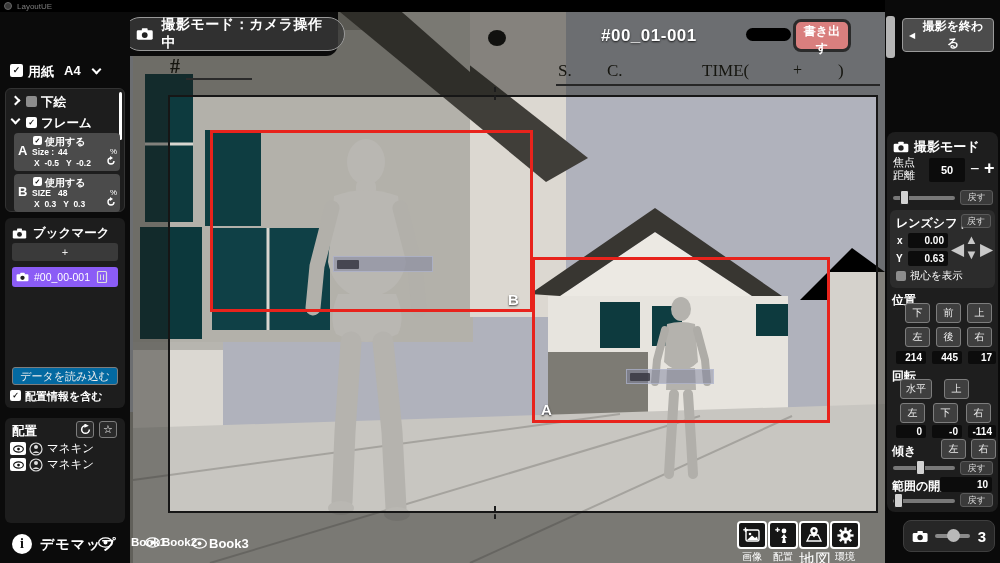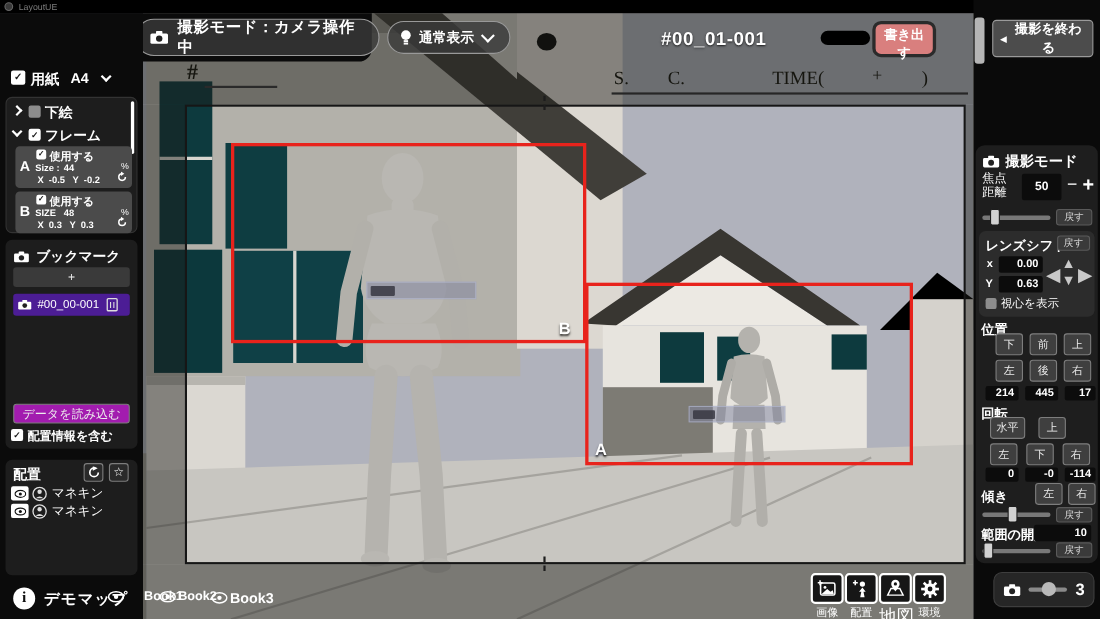--- a/index.html
+++ b/index.html
@@ -148,29 +148,20 @@
     <div style="height:3px;background:#fff;border-radius:2px;margin-top:5px;"></div>
   </div>
   <div class="a pill" style="left:123px;top:17px;width:222px;height:34px;padding:13px 12px;">
     <svg width="18" height="14" viewBox="0 0 24 18">
       <rect x="1" y="4" width="22" height="13" rx="2" fill="#fff"></rect>
         <rect x="8" y="1" width="8" height="5" rx="1" fill="#fff"></rect>
       <circle cx="12" cy="10.5" r="4" fill="#222"></circle>
     </svg>
     <span class="txt b" style="font-size:14px;margin-left:8px;letter-spacing:.5px;">撮影モード：カメラ操作中</span>
   </div>
-  <div class="a pill" style="left:352px;top:19px;width:112px;height:30px;padding:0 10px;border-radius:15px;">
-    <svg width="12" height="15" viewBox="0 0 12 15">
-      <circle cx="6" cy="5" r="4.4" fill="#fff"></circle>
-        <rect x="4" y="9.5" width="4" height="2" fill="#fff"></rect>
-        <rect x="4" y="12" width="4" height="1.5" fill="#fff"></rect>
-    </svg>
-    <span class="txt b" style="font-size:12.5px;margin-left:6px;">通常表示</span>
-    <span class="chev" style="margin-left:8px;margin-top:-3px;"></span>
-  </div>
 
   <span class="a txt b shadow" style="left:601px;top:26px;font-size:17px;letter-spacing:.5px;">#00_01-001</span>
   <div class="a" style="left:746px;top:28px;width:45px;height:13px;background:#000;border-radius:7px;"></div>
   <button class="a" style="left:793px;top:19px;width:58px;height:33px;background:#d97f7e;border:3px solid #2b2b2b;border-radius:8px;cursor:pointer;">
     <span class="txt b" style="font-size:12px;">書き出す</span>
   </button>
 
   <div class="a" style="left:885px;top:0;width:115px;height:563px;background:#0a0a0a;"></div>
   <div class="a" style="left:886px;top:16px;width:9px;height:42px;background:#b5b5b5;border-radius:3px;"></div>
   <button class="a fl" style="left:902px;top:18px;width:92px;height:34px;background:#4c4c4c;border:1px solid #9a9a9a;border-radius:4px;justify-content:center;cursor:pointer;">
@@ -313,34 +304,34 @@
   <div class="a panel" style="left:5px;top:218px;width:120px;height:190px;"></div>
   <div class="a fl" style="left:12px;top:225px;">
     <svg width="15" height="11" viewBox="0 0 24 18">
       <rect x="1" y="4" width="22" height="13" rx="2" fill="#fff"></rect>
         <rect x="8" y="1" width="8" height="5" rx="1" fill="#fff"></rect>
       <circle cx="12" cy="10.5" r="4" fill="#222"></circle>
     </svg>
     <span class="txt b" style="font-size:12.5px;margin-left:6px;">ブックマーク</span>
   </div>
   <div class="a btn" style="left:12px;top:243px;width:106px;height:18px;font-size:11px;border:none;background:#3a3a3a;">+</div>
-  <div class="a fl" style="left:12px;top:267px;width:106px;height:20px;background:#4c1d95;border-radius:3px;padding:0 4px;">
+  <div class="a fl" style="left:12px;top:267px;width:106px;height:20px;background:#8b5cf6;border-radius:3px;padding:0 4px;">
     <svg width="13" height="10" viewBox="0 0 24 18">
       <rect x="1" y="4" width="22" height="13" rx="2" fill="#fff"></rect>
         <rect x="8" y="1" width="8" height="5" rx="1" fill="#fff"></rect>
       <circle cx="12" cy="10.5" r="4" fill="#222"></circle>
     </svg>
     <span class="txt" style="font-size:10.5px;margin-left:5px;">#00_00-001</span>
     <svg width="12" height="14" viewBox="0 0 12 14" style="margin-left:6px;">
       <rect x="1.5" y="1.5" width="9" height="11" rx="1" fill="none" stroke="#ddd" stroke-width="1.2"></rect>
       <line x1="4.5" y1="4.5" x2="4.5" y2="10" stroke="#ddd" stroke-width="1"></line>
       <line x1="7.5" y1="4.5" x2="7.5" y2="10" stroke="#ddd" stroke-width="1"></line>
     </svg>
   </div>
-  <div class="a btn" style="left:12px;top:367px;width:106px;height:18px;font-size:11px;background:#a21caf;">データを読み込む</div>
+  <div class="a btn" style="left:12px;top:367px;width:106px;height:18px;font-size:11px;background:#0369a1;">データを読み込む</div>
   <div class="a chk" style="left:10px;top:390px;width:11px;height:11px;font-size:8px;">
       <span>✓</span>
     </div>
   <span class="a txt b" style="left:25px;top:389px;font-size:11px;">配置情報を含む</span>
 
   <div class="a panel" style="left:5px;top:418px;width:120px;height:105px;"></div>
   <span class="a txt b" style="left:12px;top:423px;font-size:12.5px;">配置</span>
   <div class="a btn" style="left:76px;top:421px;width:18px;height:17px;background:#2a2a2a;">
     <svg width="11" height="11" viewBox="0 0 10 10">
       <path d="M8.5 5 A3.5 3.5 0 1 1 5 1.5" fill="none" stroke="#fff" stroke-width="1.4"></path>

